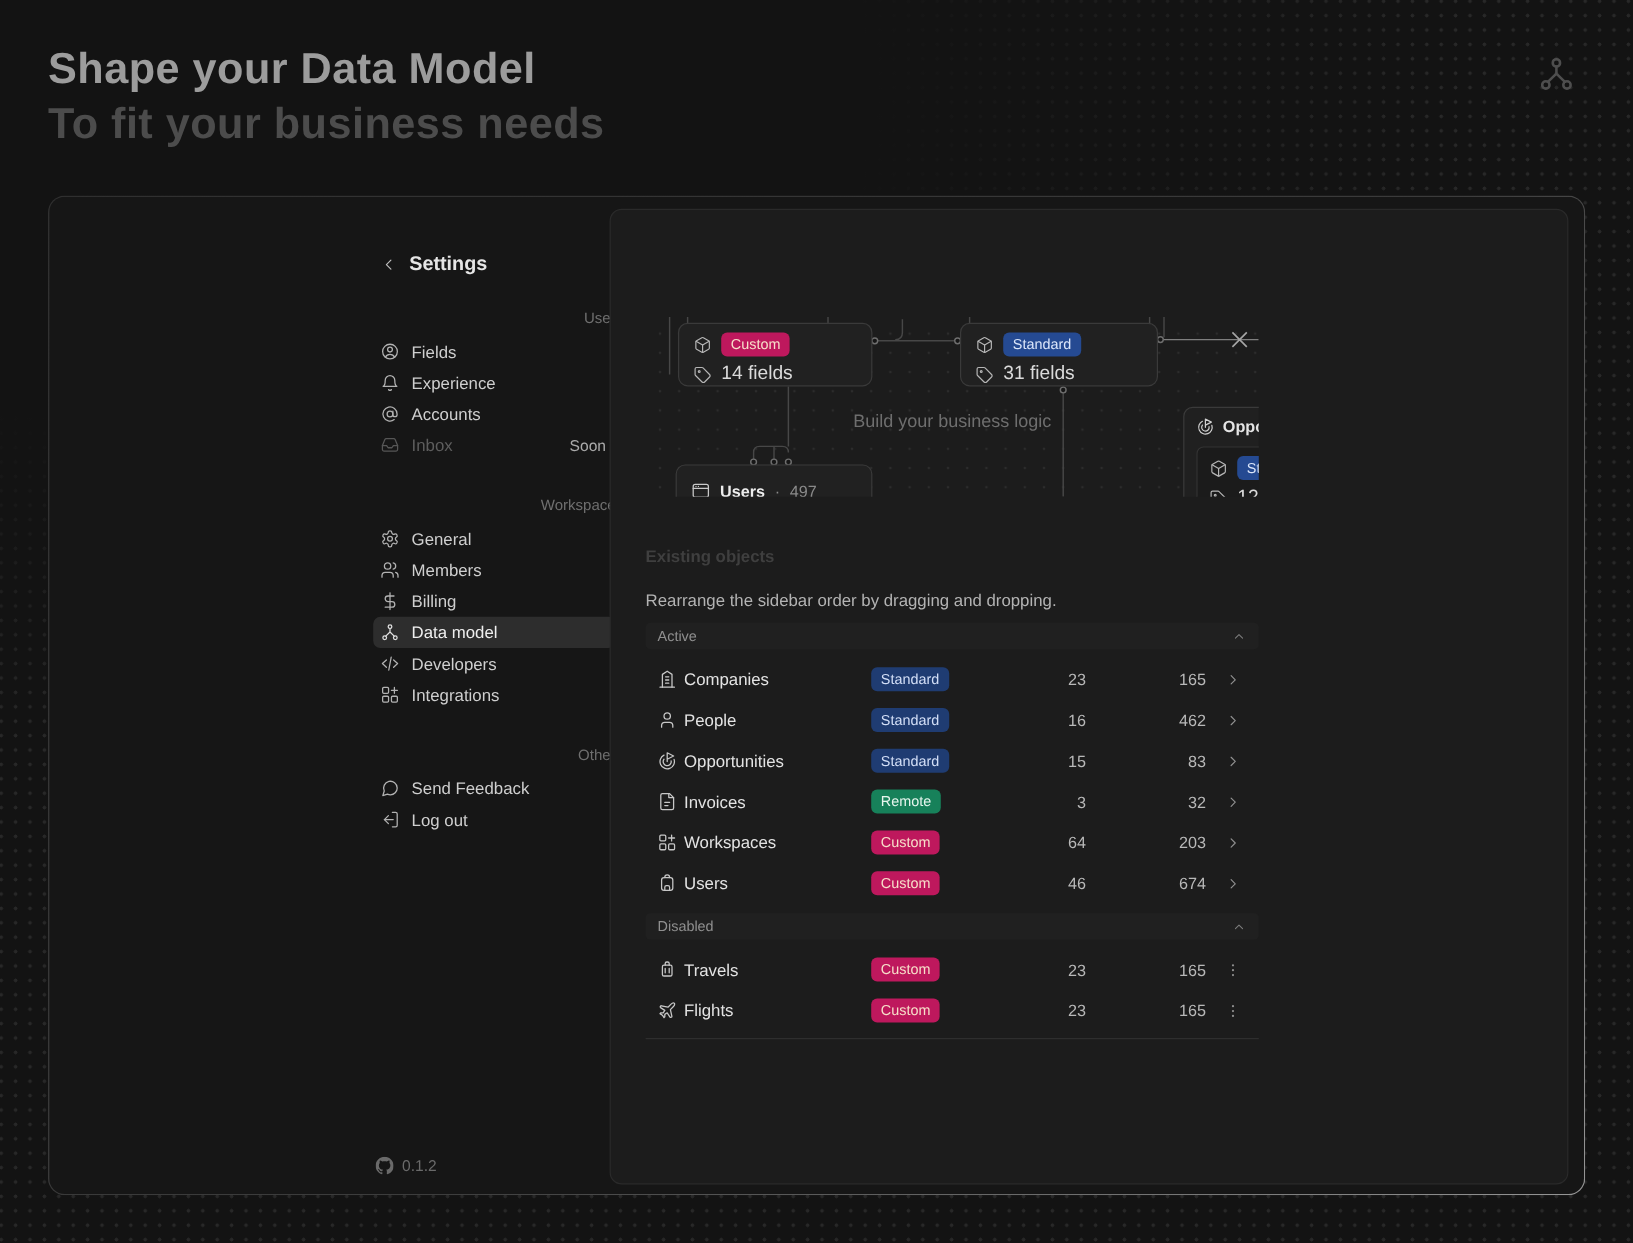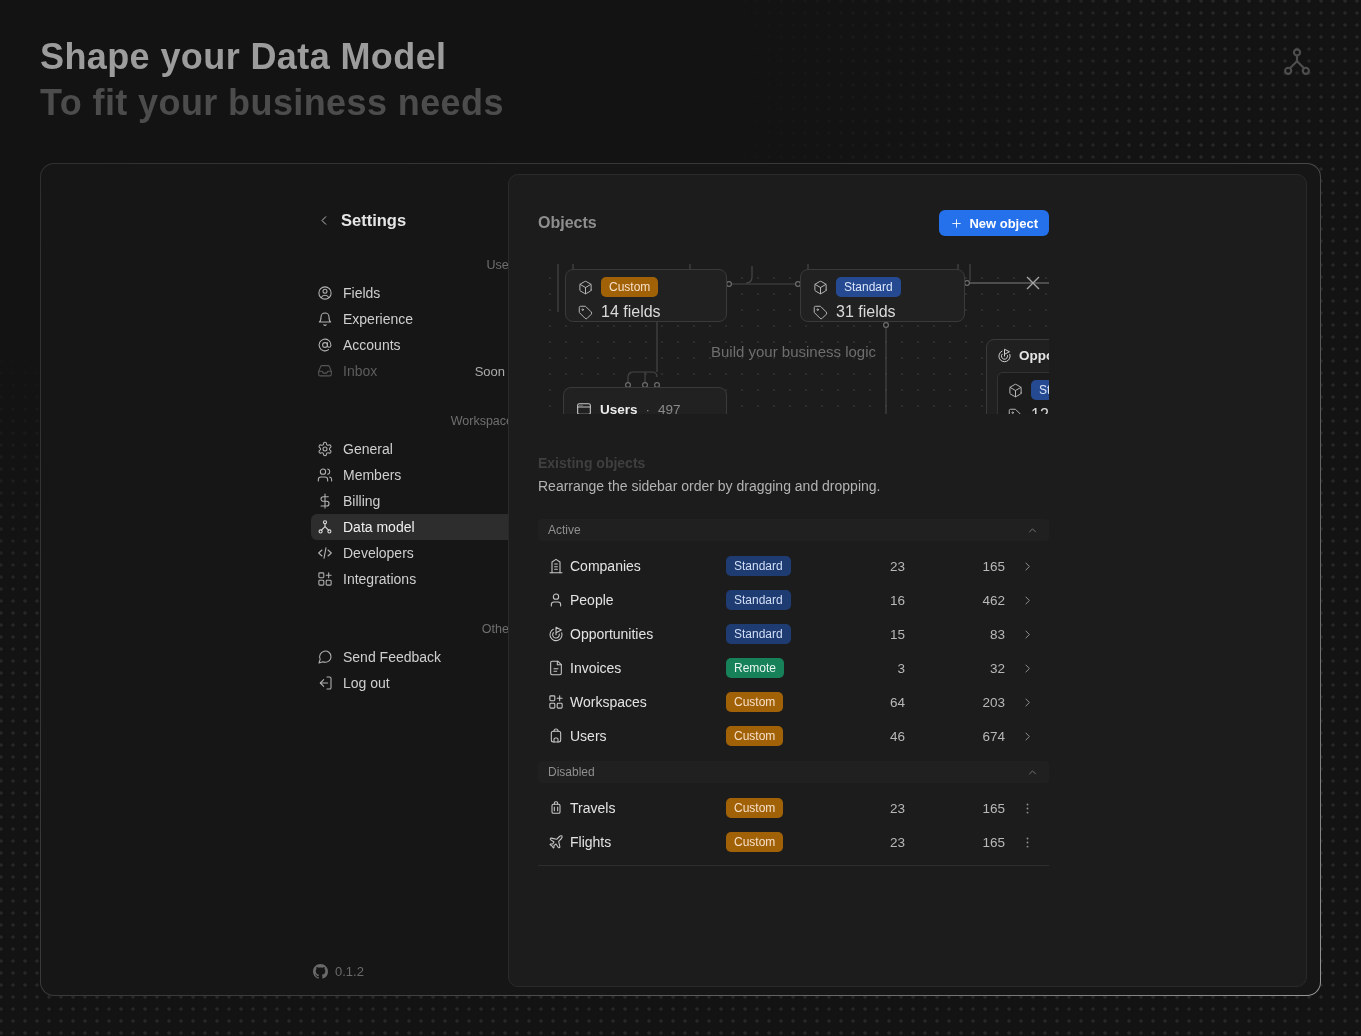--- a/index.html
+++ b/index.html
@@ -59,40 +59,40 @@
   .dnode{position:absolute;box-sizing:border-box;background:#212121;border:1px solid #3a3a3a;
         border-radius:8px;padding:7px 12px;display:flex;flex-direction:column;gap:6px;}
   .nrow{display:flex;align-items:center;gap:8px;white-space:nowrap;}
   .nrow .icon{width:15px;height:15px;color:#b5b5b5;flex:0 0 15px;}
   .nfields{font-size:16px;color:#dadada;}
   .badge{display:inline-flex;align-items:center;padding:2px 8px;border-radius:5px;
         font-size:12px;font-weight:500;line-height:16px;}
   .badge-standard{background:#254a92;color:#dbe6fa;}
   .badge-standard-dim{background:#1f3c72;color:#d3dff7;}
   .badge-remote{background:#17815a;color:#e7f6ee;}
-  .badge-custom{background:#a16207;color:#f7dfc9;}
+  .badge-custom{background:#be185d;color:#f7dfc9;}
   .node-custom{left:27px;top:5px;width:162px;height:53px;}
   .node-standard{left:262px;top:5px;width:165px;height:53px;}
   .node-users{left:25px;top:123px;width:164px;height:44px;flex-direction:row;align-items:center;
         gap:8px;padding:10px 12px;}
   .node-users .icon{width:16px;height:16px;color:#c9c9c9;}
   .uname{font-size:13.5px;font-weight:600;color:#ececec;}
   .ucount{font-size:13.5px;color:#8a8a8a;}
   .node-opp{left:448px;top:75px;width:152px;height:110px;padding:8px 10px 10px;gap:0;background:#202020;}
   .opp-head{display:flex;align-items:center;gap:7px;white-space:nowrap;font-size:13.5px;
         font-weight:600;color:#e5e5e5;}
   .opp-head .icon{width:15px;height:15px;color:#d0d0d0;flex:0 0 15px;}
   .opp-sub{margin-top:9px;background:#1b1b1b;border:1px solid #333;border-radius:6px;
         padding:7px 10px;display:flex;flex-direction:column;gap:6px;overflow:hidden;}
   .diagram-caption{position:absolute;left:0;top:79px;width:100%;text-align:center;
         font-size:15px;font-weight:500;color:#6e6e6e;}
 
   
   .existing-heading{position:absolute;left:29px;top:280px;font-size:14px;font-weight:700;color:#3f3f3f;}
-  .existing-desc{position:absolute;left:29px;top:303px;font-size:14px;color:#b3b3b3;}
+  .existing-desc{position:absolute;left:29px;top:317px;font-size:14px;color:#b3b3b3;}
   .table{position:absolute;left:29px;top:342px;width:511px;}
   .thead{display:grid;grid-template-columns:157px 126px 84px 100px 44px;height:24px;
         align-items:center;font-size:13px;color:#9c9c9c;}
   .thead .th{padding-left:7px;}
   .thead .th.num{text-align:right;padding-left:0;}
   .tgroup-bar{display:flex;align-items:center;justify-content:space-between;height:22px;
         margin-top:8px;background:#202020;border-radius:4px;padding:0 10px;}
   .tgroup:first-of-type .tgroup-bar{margin-top:2px;}
   .tgroup-label{font-size:12px;color:#8f8f8f;}
   .tgroup-bar .icon{width:13px;height:13px;color:#7d7d7d;cursor:pointer;}
@@ -263,31 +263,20 @@
       <span class="icon">
           <svg viewBox="0 0 16 16" fill="currentColor">
             <path d="M8 0C3.58 0 0 3.58 0 8c0 3.54 2.29 6.53 5.47 7.59.4.07.55-.17.55-.38 0-.19-.01-.82-.01-1.49-2.01.37-2.53-.49-2.69-.94-.09-.23-.48-.94-.82-1.13-.28-.15-.68-.52-.01-.53.63-.01 1.08.58 1.23.82.72 1.21 1.87.87 2.33.66.07-.52.28-.87.51-1.07-1.78-.2-3.64-.89-3.64-3.95 0-.87.31-1.59.82-2.15-.08-.2-.36-1.02.08-2.12 0 0 .67-.21 2.2.82.64-.18 1.32-.27 2-.27s1.36.09 2 .27c1.53-1.04 2.2-.82 2.2-.82.44 1.1.16 1.92.08 2.12.51.56.82 1.27.82 2.15 0 3.07-1.87 3.75-3.65 3.95.29.25.54.73.54 1.48 0 1.07-.01 1.93-.01 2.2 0 .21.15.46.55.38A8.01 8.01 0 0 0 16 8c0-4.42-3.58-8-8-8z"></path>
           </svg>
         </span>
       <span>0.1.2</span>
     </div>
 
     <section class="panel">
 
-      <div class="panel-head">
-        <div class="panel-title">Objects</div>
-        <button class="btn-new">
-          <span class="icon">
-              <svg viewBox="0 0 24 24" fill="none" stroke="currentColor" stroke-width="1.6" stroke-linecap="round" stroke-linejoin="round">
-                <path d="M12 5v14M5 12h14"></path>
-              </svg>
-            </span>
-          <span>New object</span>
-        </button>
-      </div>
 
       <div class="diagram">
         <svg class="wires" viewBox="0 0 511 150" fill="none">
           <g stroke="#474747" stroke-width="1.2">
             <path d="M20 0 V48"></path>
             <path d="M35 0 V6"></path>
             <path d="M152 0 V6"></path>
             <path d="M270 0 V6"></path>
             <path d="M420 0 V6"></path>
             <path d="M214 2 V13 Q214 19 208 19"></path>

